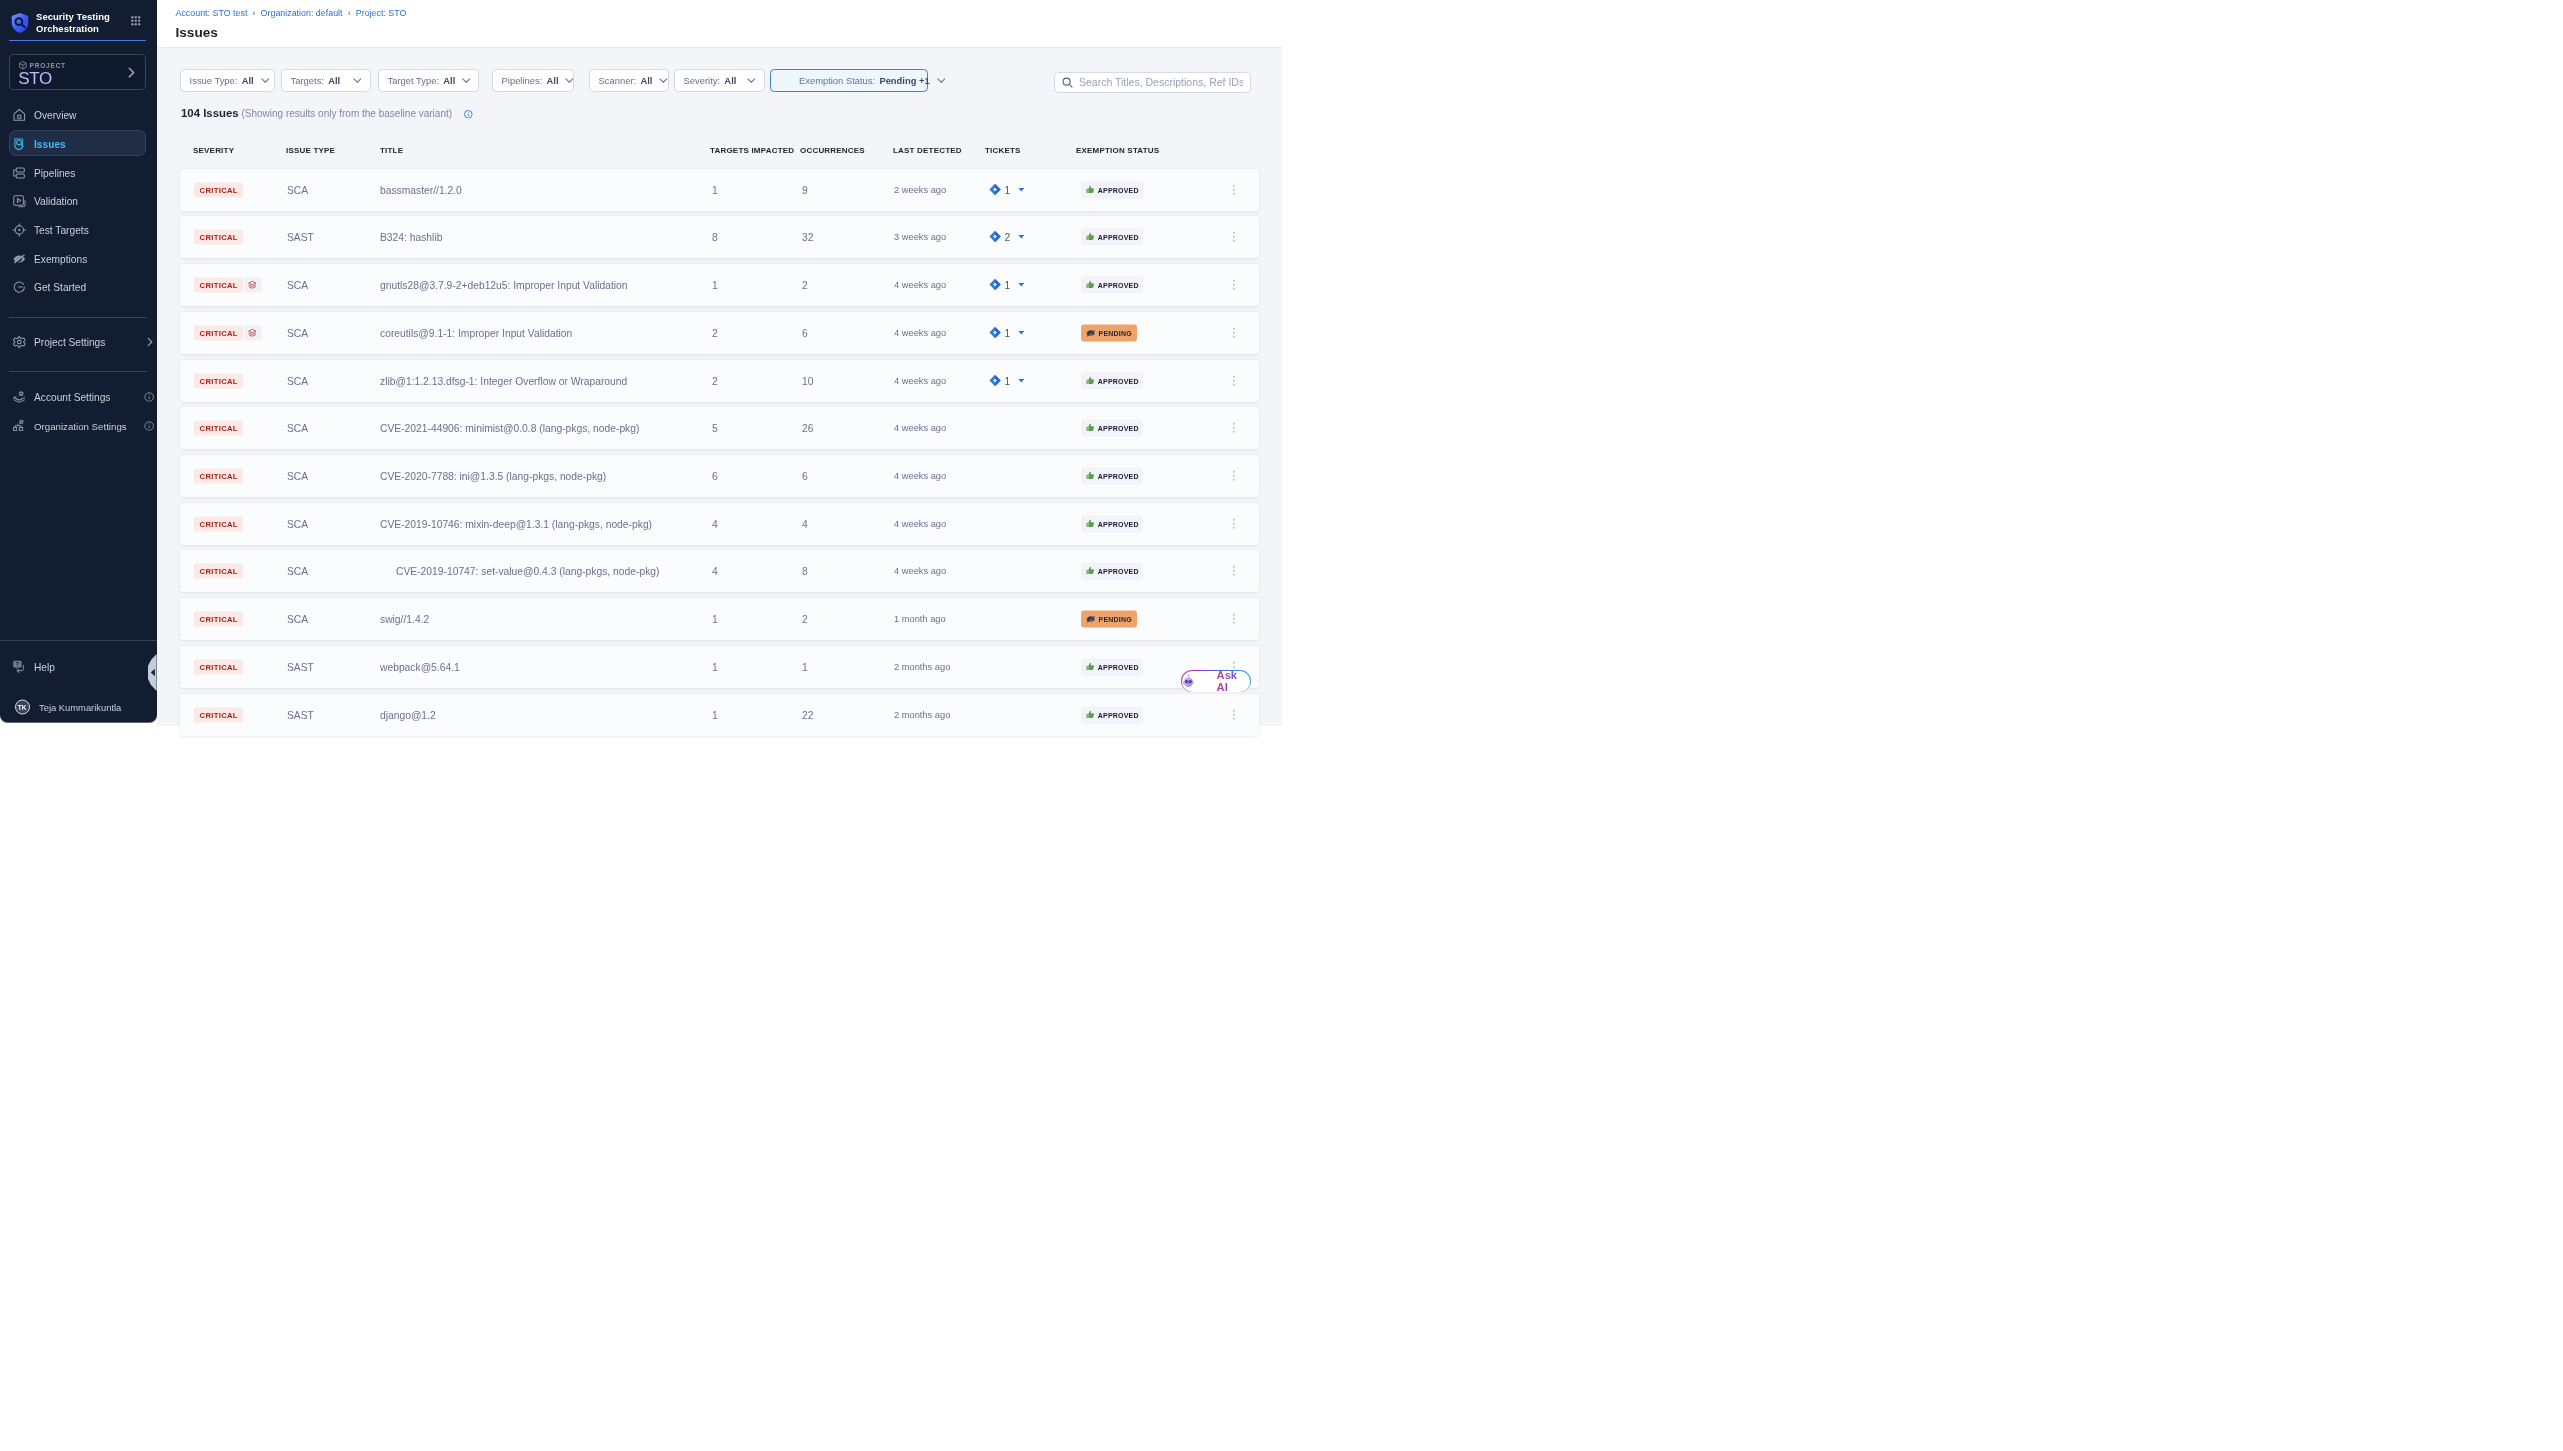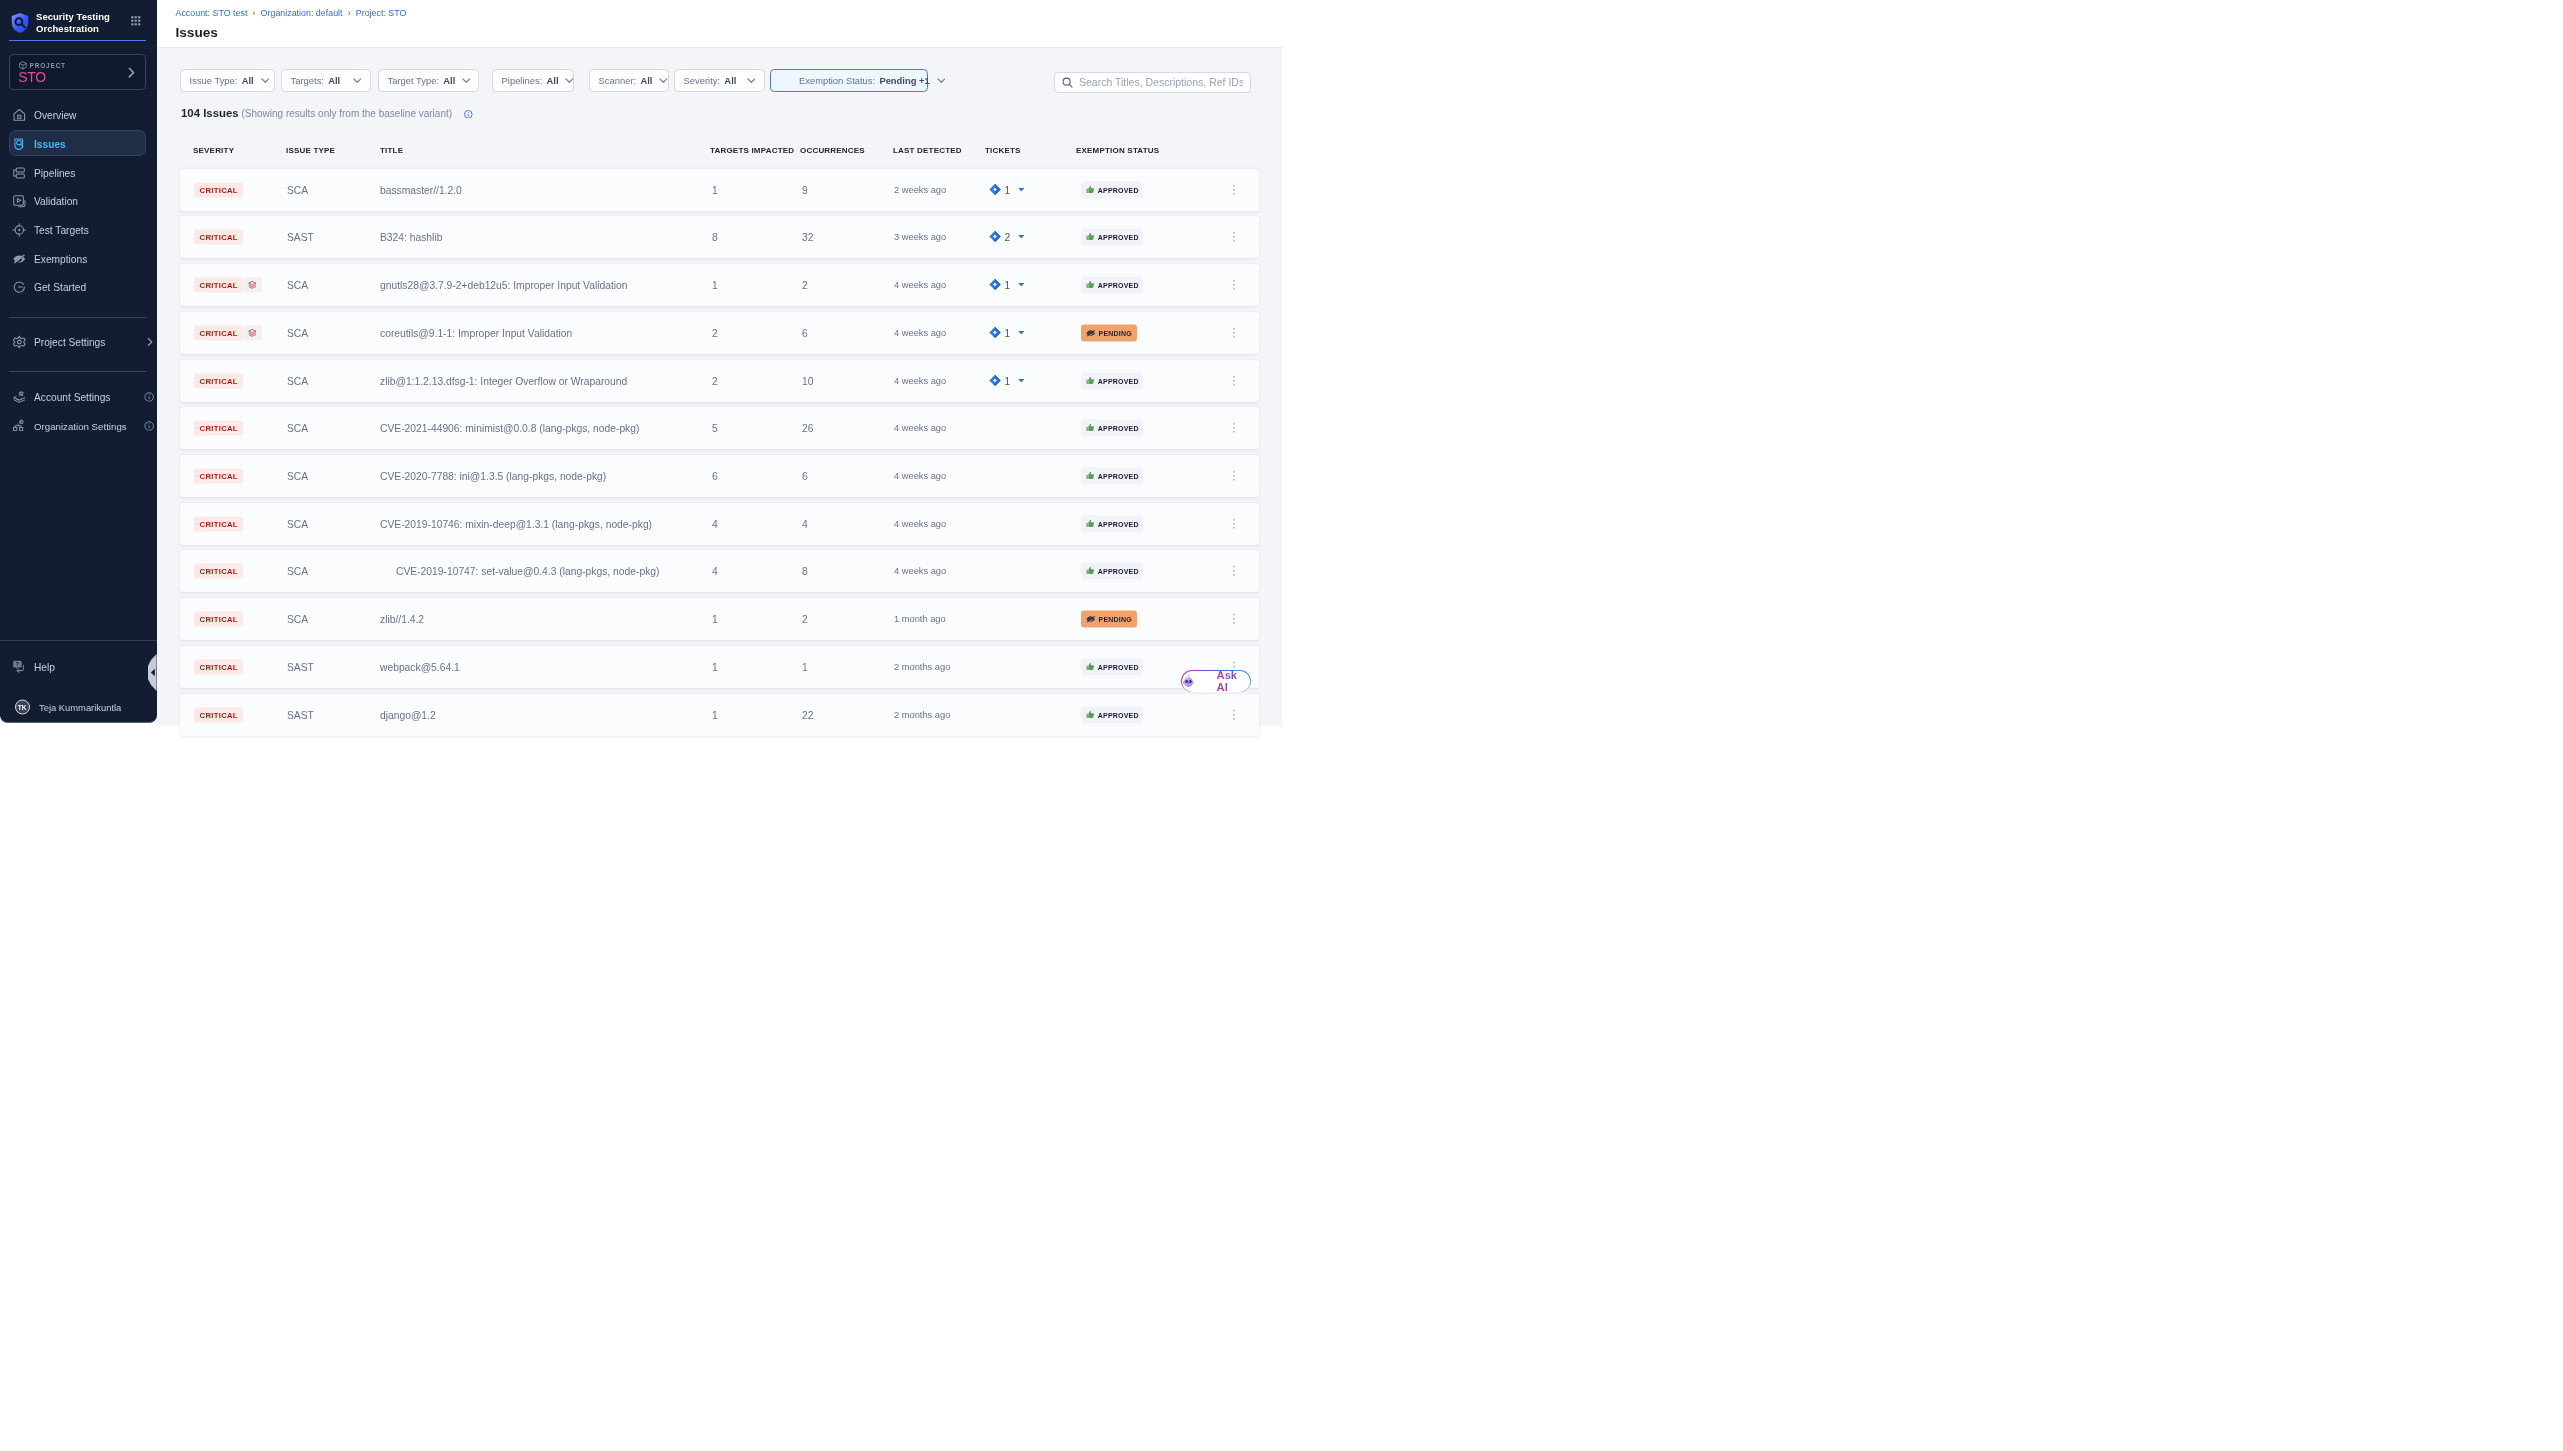--- a/index.html
+++ b/index.html
@@ -5,21 +5,21 @@
 * { margin:0; padding:0; box-sizing:border-box; }
 html,body { width:1282px; height:726px; overflow:hidden; font-family:"Liberation Sans", sans-serif; background:#fff; }
 
 #sidebar { position:absolute; left:0; top:0; width:157px; height:723px; background:#121d31; border-radius:0 0 7.7px 7.7px; border-bottom:1.7px solid #5a6378; z-index:5; }
 .logo-shield { position:absolute; left:11.2px; top:12px; width:18px; height:21.5px; }
 .logo-title { position:absolute; left:36px; top:11.2px; color:#fff; font-size:9.5px; font-weight:bold; line-height:11.4px; letter-spacing:0.04px;}
 .grid9 { position:absolute; left:131px; top:16.3px; width:9.5px; height:9.5px; }
 .blueline { position:absolute; left:8.6px; top:40px; width:137px; height:1px; background:#4c7beb; }
 .projcard { position:absolute; left:8.6px; top:54px; width:137px; height:36px; background:#0e192c; border:0.9px solid #3c4559; border-radius:4.3px; }
 .projlabel { position:absolute; left:20px; top:6.9px; color:#8d97ab; font-size:6.5px; font-weight:bold; letter-spacing:0.8px; }
-.projname { position:absolute; left:8.6px; top:14px; color:#ec4899; font-size:14px; letter-spacing:-0.3px; }
+.projname { position:absolute; left:8.6px; top:14px; color:#c4b5fd; font-size:17px; letter-spacing:-0.3px; }
 .nav-item { position:absolute; left:0; width:170px; height:29px; }
 .nav-item .ic { position:absolute; left:12px; top:50%; transform:translateY(-50%); width:14.6px; height:14.6px; }
 .nav-item .tx { position:absolute; left:34px; top:50%; transform:translateY(-50%); color:#c9cfdc; font-size:10.2px; }
 .nav-sel { position:absolute; left:9px; width:137px; height:26px; background:#1f2d47; border:0.9px solid #35425e; border-radius:6.9px; }
 .sb-div { position:absolute; left:8.6px; width:138px; height:0.9px; background:#39445b; }
 
 #main { position:absolute; left:157px; top:0; width:1125px; height:726px; background:#f3f5f9; }
 #header { position:absolute; left:0; top:0; width:1125px; height:48px; background:#fff; border-bottom:0.9px solid #e9ebf1; }
 .crumbs { position:absolute; left:18.5px; top:7.7px; font-size:8.9px; color:#2e6fd6; }
 .crumbs .sep { color:#7c879c; font-size:8.6px; margin:0 5.2px; font-weight:bold;}
@@ -497,21 +497,21 @@
           </svg>APPROVED</span>
     <span class="dots">
           <i></i>
           <i></i>
           <i></i>
         </span>
   </div>
       <div class="row" style="top:598px">
     <span class="pill">CRITICAL</span>
     <span class="cell" style="left:107px">SCA</span>
-    <span class="cell" style="left:200px">zlib//1.4.2</span>
+    <span class="cell" style="left:200px">swig//1.4.2</span>
     <span class="cell" style="left:532px">1</span>
     <span class="cell" style="left:622px">2</span>
     <span class="cell dt" style="left:714px">1 month ago</span>
 
     <span class="badge pen"><svg width="9.5" height="7.7" viewBox="0 0 14 11" style="margin-right:3.4px;">
             <g fill="#323c55">
               <path d="M7 1.1 C4.2 1.1 1.9 2.9 0.8 5.5 C1.5 7 2.6 8.3 4 9.1 L11.3 3 C10.1 1.8 8.7 1.1 7 1.1 Z M13.2 5.5 C12.8 4.6 12.2 3.8 11.5 3.1 L9.3 4.9 C9.4 5.1 9.4 5.3 9.4 5.5 C9.4 6.8 8.3 7.9 7 7.9 L6.3 7.9 L5.1 8.9 C5.7 9.1 6.3 9.2 7 9.2 C9.8 9.2 12.1 7.7 13.2 5.5 Z"></path>
               <rect x="-0.5" y="4.8" width="15" height="1.5" rx="0.75" transform="rotate(-38 7 5.5)"></rect>
             </g>
           </svg>PENDING</span>

